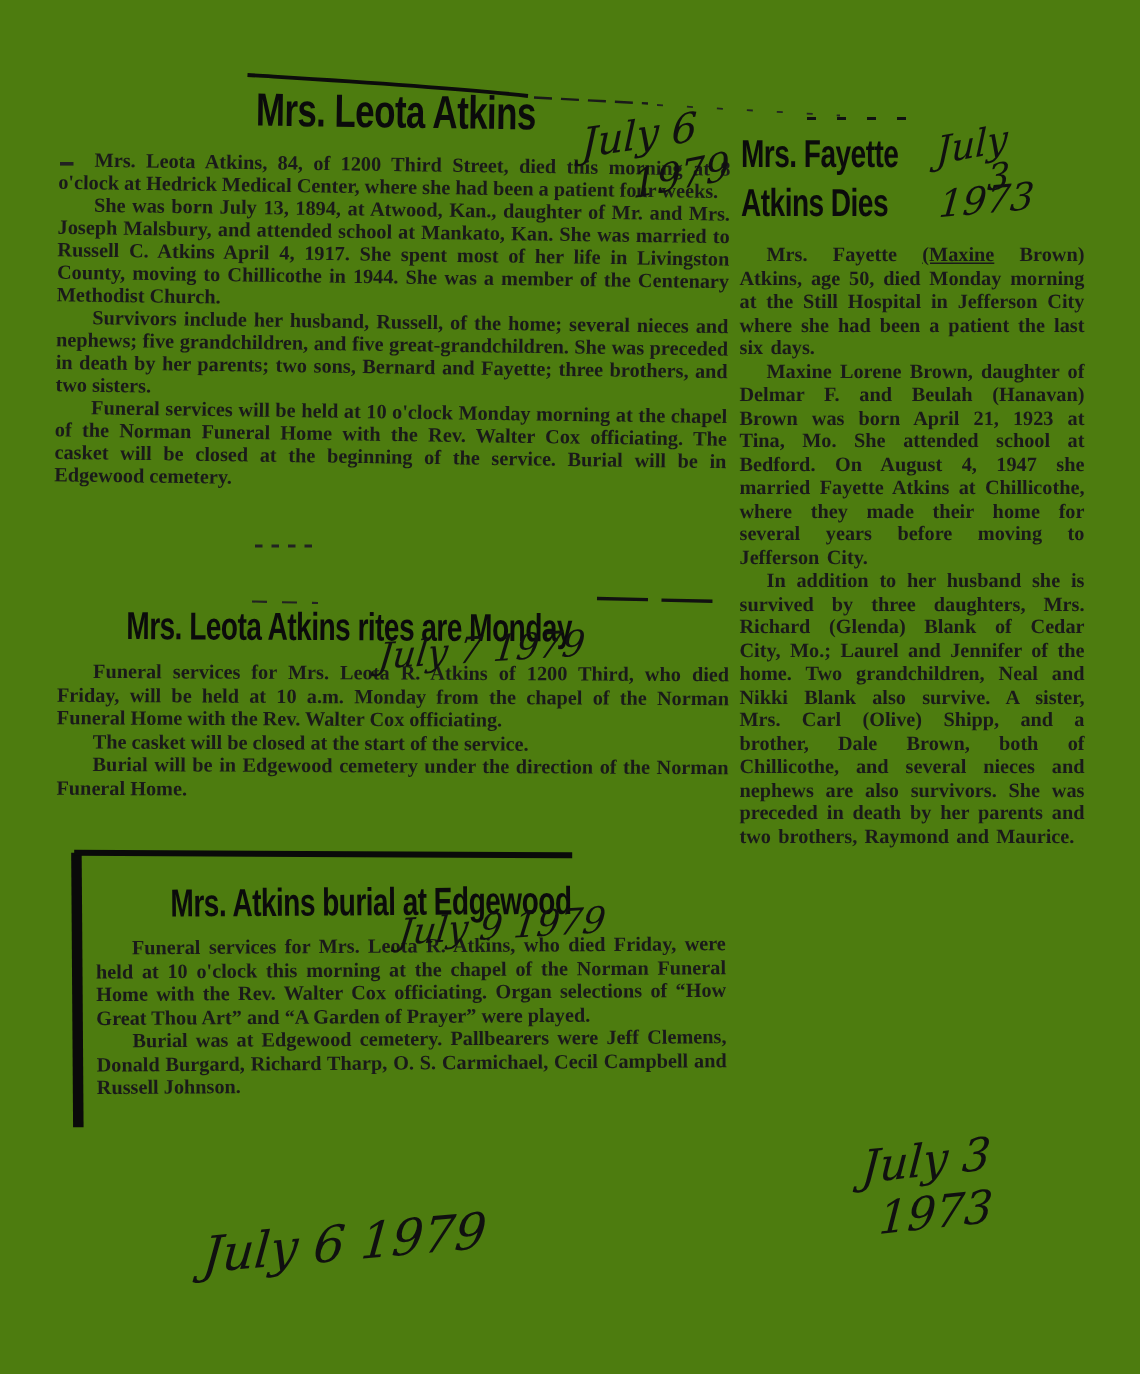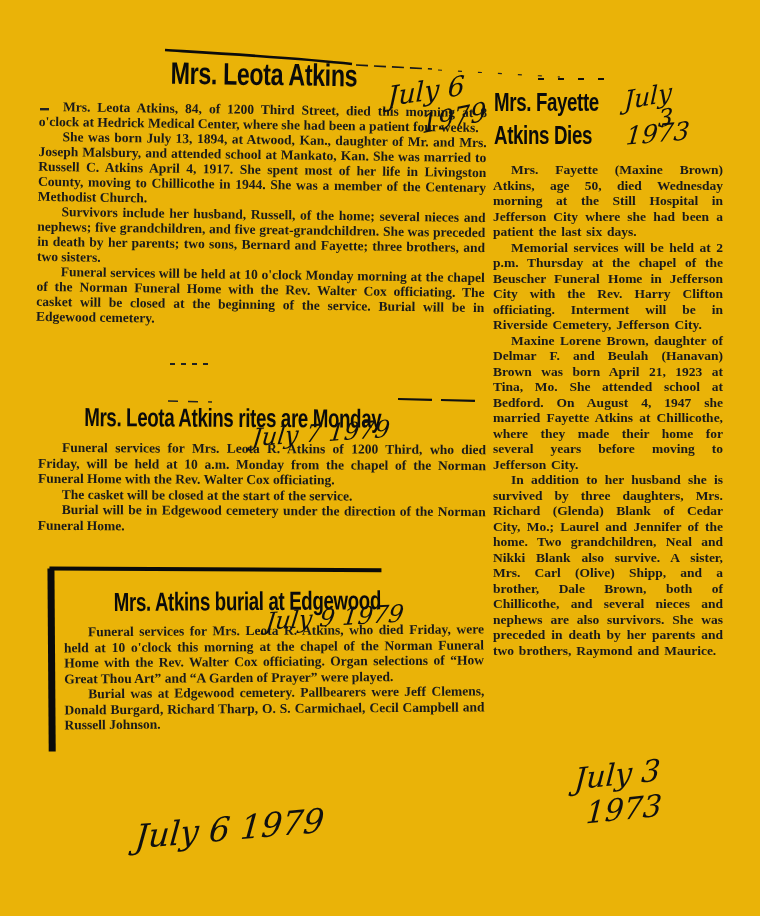--- a/index.html
+++ b/index.html
@@ -1,19 +1,19 @@
 <!DOCTYPE html>
 <html><head>
 <meta charset="utf-8">
 <title>Newspaper obituary clippings</title>
 <style>
   html,body { margin:0; padding:0; background:#e8e8e8; }
   .page {
     position:relative; width:760px; height:916px;
-    background:#eab308; overflow:hidden;
+    background:#4d7c0f; overflow:hidden;
     font-family:"Liberation Serif", serif;
     color:#141414;
   }
   .clip { position:absolute; }
   .hl-row { white-space:nowrap; }
   .hl {
     display:inline-block;
     font-family:"Liberation Sans", sans-serif;
     font-weight:bold;
     color:#0b0b0b;
@@ -41,21 +41,21 @@
   .clip3 .hl { font-size:26px; transform:scaleX(0.72); }
   .clip3 .body { margin-top:8px; margin-left:26px; margin-right:4px; font-size:13.5px; line-height:15.5px; }
   .tear-bar { position:absolute; left:10px; top:5px; width:7px; height:183px; background:#0a0a0a; }
   .tear-top { position:absolute; left:12px; top:5px; width:332px; height:4px; background:#0a0a0a; transform:rotate(0.7deg); }
 
   .clip4 { left:486px; top:70px; width:240px; }
   .clip4 .hl-row { margin-left:8px; margin-top:16px; }
   .clip4 .hl { font-size:26px; transform:scaleX(0.72); line-height:33px; }
   .clip4 .body { margin-top:10px; margin-left:7px; width:230px; font-size:13.5px; line-height:15.5px; word-spacing:1.5px; }
   .clip4 .body p { text-indent:18px; }
-  .underlined { }
+  .underlined { text-decoration:underline; }
 
   .hand {
     position:absolute;
     font-family:"DejaVu Serif", serif;
     font-style:italic;
     color:#101010;
     white-space:nowrap;
     z-index:3;
     line-height:1;
   }
@@ -129,22 +129,21 @@
 
   <div class="clip clip4">
     <div class="hl-row">
       <span class="hl">Mrs. Fayette</span><br>
       <span class="hl">Atkins Dies</span>
     </div>
     <span class="hand hw4a">July</span>
     <span class="hand hw4b">3</span>
     <span class="hand hw4c">1973</span>
     <div class="body">
-      <p><span>Mrs. Fayette </span><span class="underlined">(Maxine</span><span> Brown) Atkins, age 50, died Wednesday morning at the Still Hospital in Jefferson City where she had been a patient the last six days.</span></p>
-      <p>Memorial services will be held at 2 p.m. Thursday at the chapel of the Beuscher Funeral Home in Jefferson City with the Rev. Harry Clifton officiating. Interment will be in Riverside Cemetery, Jefferson City.</p>
+      <p><span>Mrs. Fayette </span><span class="underlined">(Maxine</span><span> Brown) Atkins, age 50, died Monday morning at the Still Hospital in Jefferson City where she had been a patient the last six days.</span></p>
       <p>Maxine Lorene Brown, daughter of Delmar F. and Beulah (Hanavan) Brown was born April 21, 1923 at Tina, Mo. She attended school at Bedford. On August 4, 1947 she married Fayette Atkins at Chillicothe, where they made their home for several years before moving to Jefferson City.</p>
       <p>In addition to her husband she is survived by three daughters, Mrs. Richard (Glenda) Blank of Cedar City, Mo.; Laurel and Jennifer of the home. Two grandchildren, Neal and Nikki Blank also survive. A sister, Mrs. Carl (Olive) Shipp, and a brother, Dale Brown, both of Chillicothe, and several nieces and nephews are also survivors. She was preceded in death by her parents and two brothers, Raymond and Maurice.</p>
     </div>
   </div>
 
   <span class="hand hw5">July 6 1979</span>
   <span class="hand hw6">
     <span>July 3</span>
     <span class="line2">1973</span>
   </span>

